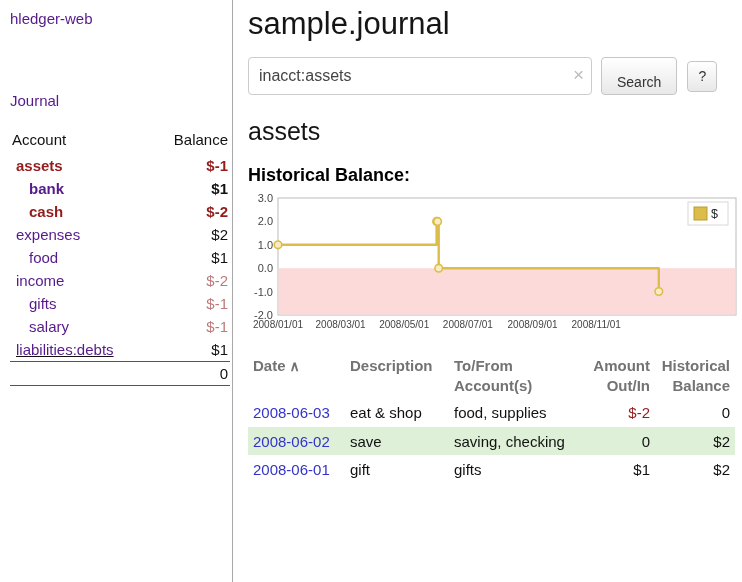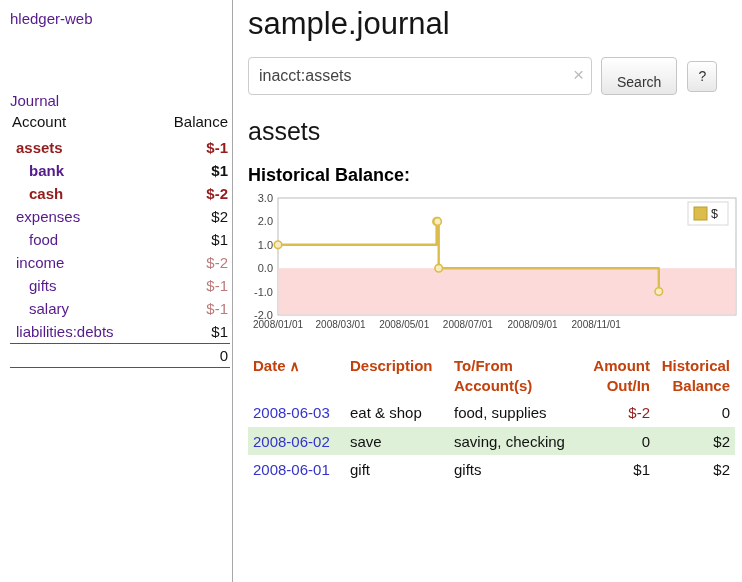--- a/index.html
+++ b/index.html
@@ -7,21 +7,21 @@
     width:742px;height:582px;overflow:hidden;background:#fff;
     font-family:"Liberation Sans",sans-serif;color:#111;
   }
   .app{display:flex;width:742px;height:582px;}
 
   
   .sidebar{width:233px;min-width:233px;box-sizing:border-box;border-right:1px solid #a8a8a8;padding:10px 2px 0 10px;}
   .apptitle{display:inline-block;font-size:15px;color:var(--link,#551a8b);text-decoration:none;cursor:pointer;}
   .journal-wrap{margin-top:64px;}
   .journal-link{font-size:15px;color:var(--link,#551a8b);text-decoration:none;cursor:pointer;}
-  table.accounts{border-collapse:collapse;width:100%;font-size:15px;}
+  table.accounts{border-collapse:collapse;width:100%;margin-top:18px;font-size:15px;}
   .accounts th{font-weight:400;text-align:left;padding:3px 2px 6px 2px;color:#111;}
   .accounts th.balance{text-align:right;}
   .accounts td{padding:3px 2px;}
   .accounts td.balcell{text-align:right;white-space:nowrap;}
   a.acct{text-decoration:none;cursor:pointer;}
   a.acct.link{color:var(--link,#551a8b);}
   a.acct.neg{color:var(--neg-strong,#8e1a1a);}
   .bold{font-weight:700;}
   td.balcell.neg{color:var(--neg-strong,#8e1a1a);}
   td.balcell.soft{color:var(--neg-soft,#bd7a7a);}
@@ -39,21 +39,21 @@
     border-radius:4px;color:#333;cursor:pointer;}
   .search-btn{margin-left:9px;height:38px;padding:16px 15px;font-size:14px;}
   .help-btn{margin-left:10px;height:31px;width:30px;font-size:14px;padding:0;}
   h2{font-size:25px;font-weight:400;margin:22px 0 0 0;color:#151515;}
   .chart-title{margin-top:19px;font-size:18px;font-weight:700;color:#000;}
   #chart{margin-top:7px;}
   #chart svg{display:block;}
 
   
   table.register{border-collapse:collapse;table-layout:fixed;width:487px;margin-top:20px;font-size:15px;}
-  .register th{font-weight:700;vertical-align:top;padding:3px 5px;line-height:1.3;color:#c2410c;margin-left:16px;}
+  .register th{font-weight:700;vertical-align:top;padding:3px 5px;line-height:1.3;color:#737373;margin-left:16px;}
   .register td{padding:5px 5px 4px 5px;vertical-align:top;line-height:1.3;}
   .register tr.shade{background:var(--row-green,#dff0d8);}
   .register .num{text-align:right;white-space:nowrap;}
   .register a.datelink{color:var(--date-link,#3333cc);text-decoration:none;cursor:pointer;}
   .register .neg{color:var(--neg-strong,#8e1a1a);}
   .sort{font-weight:700;font-size:14px;}
 </style>
 </head>
 <body>
 
@@ -98,21 +98,21 @@
           </tr>
           <tr>
             <td style="padding-left: 19px;"><a class="acct link">gifts</a></td>
             <td class="balcell soft">$-1</td>
           </tr>
           <tr>
             <td style="padding-left: 19px;"><a class="acct link">salary</a></td>
             <td class="balcell soft">$-1</td>
           </tr>
           <tr>
-            <td style="padding-left: 6px;"><a class="acct link">liabilities:debts</a></td>
+            <td style="padding-left: 6px; text-decoration: underline;"><a class="acct link">liabilities:debts</a></td>
             <td class="balcell ">$1</td>
           </tr>
         </tbody>
       <tfoot>
         <tr>
           <td></td>
           <td>0</td>
         </tr>
       </tfoot>
     </table>

